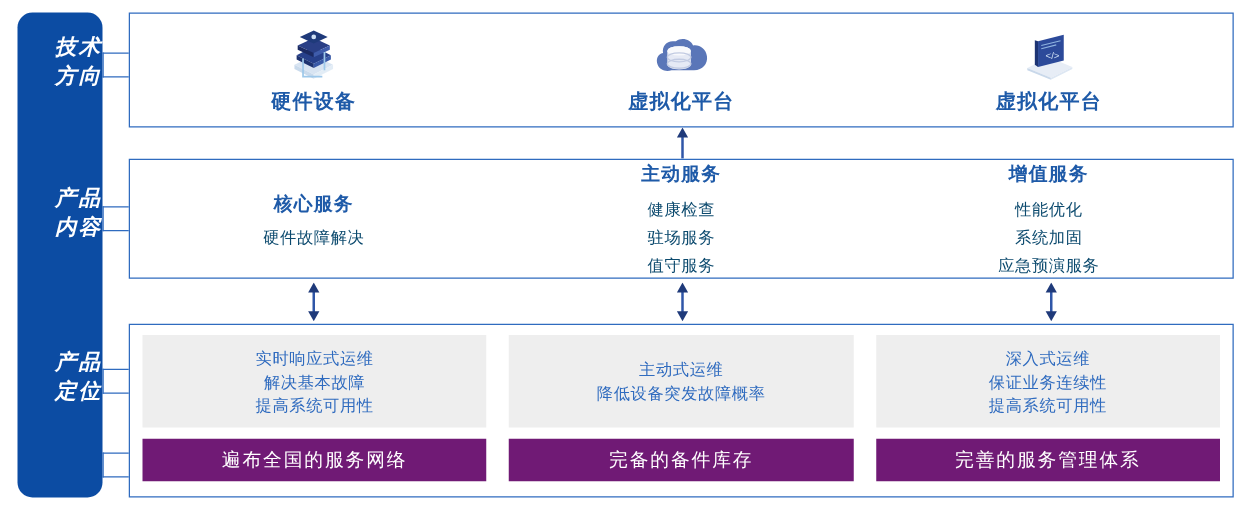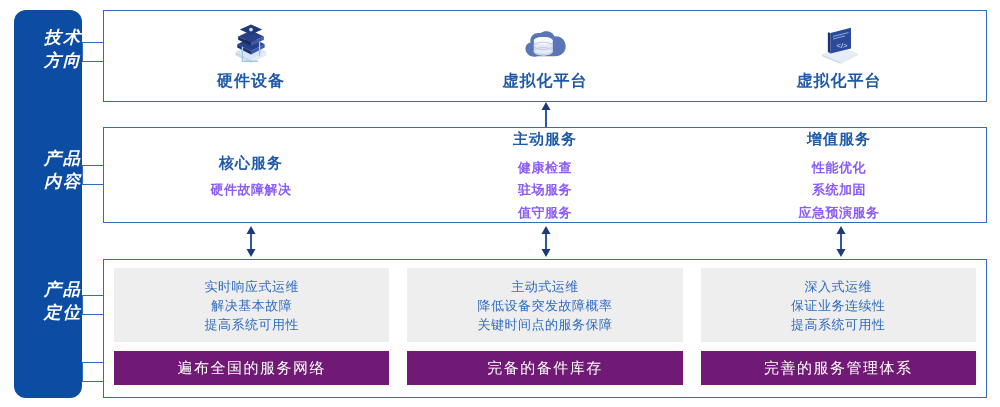--- a/index.html
+++ b/index.html
@@ -103,25 +103,24 @@
   
   .content-col { justify-content: space-between; padding-top: 2px; }
   .svc-title {
     color: #1e5aa8;
     font-weight: bold;
     font-size: 15px;
     letter-spacing: 1px;
     margin-bottom: 5px;
   }
   .svc-item {
-    color: #8b5cf6;
+    color: #0c4a6e;
     font-size: 13px;
     line-height: 19px;
     letter-spacing: .5px;
-    font-weight: bold;
   }
   .col-core { justify-content: center; }
   .col-core .svc-title { margin-bottom: 7px; }
 
   
   .bottom-inner {
     position: absolute;
     left: 0; top: 0;
     width: 100%; height: 100%;
     display: flex;
@@ -308,21 +307,20 @@
 
       <div class="bottom-row grayrow">
         <div class="gray-card">
           <div class="gray-line">实时响应式运维</div>
           <div class="gray-line">解决基本故障</div>
           <div class="gray-line">提高系统可用性</div>
         </div>
         <div class="gray-card">
           <div class="gray-line">主动式运维</div>
           <div class="gray-line">降低设备突发故障概率</div>
-          <div class="gray-line">关键时间点的服务保障</div>
         </div>
         <div class="gray-card">
           <div class="gray-line">深入式运维</div>
           <div class="gray-line">保证业务连续性</div>
           <div class="gray-line">提高系统可用性</div>
         </div>
       </div>
 
       <div class="bottom-row bluerow">
         <div class="blue-bar">遍布全国的服务网络</div>

